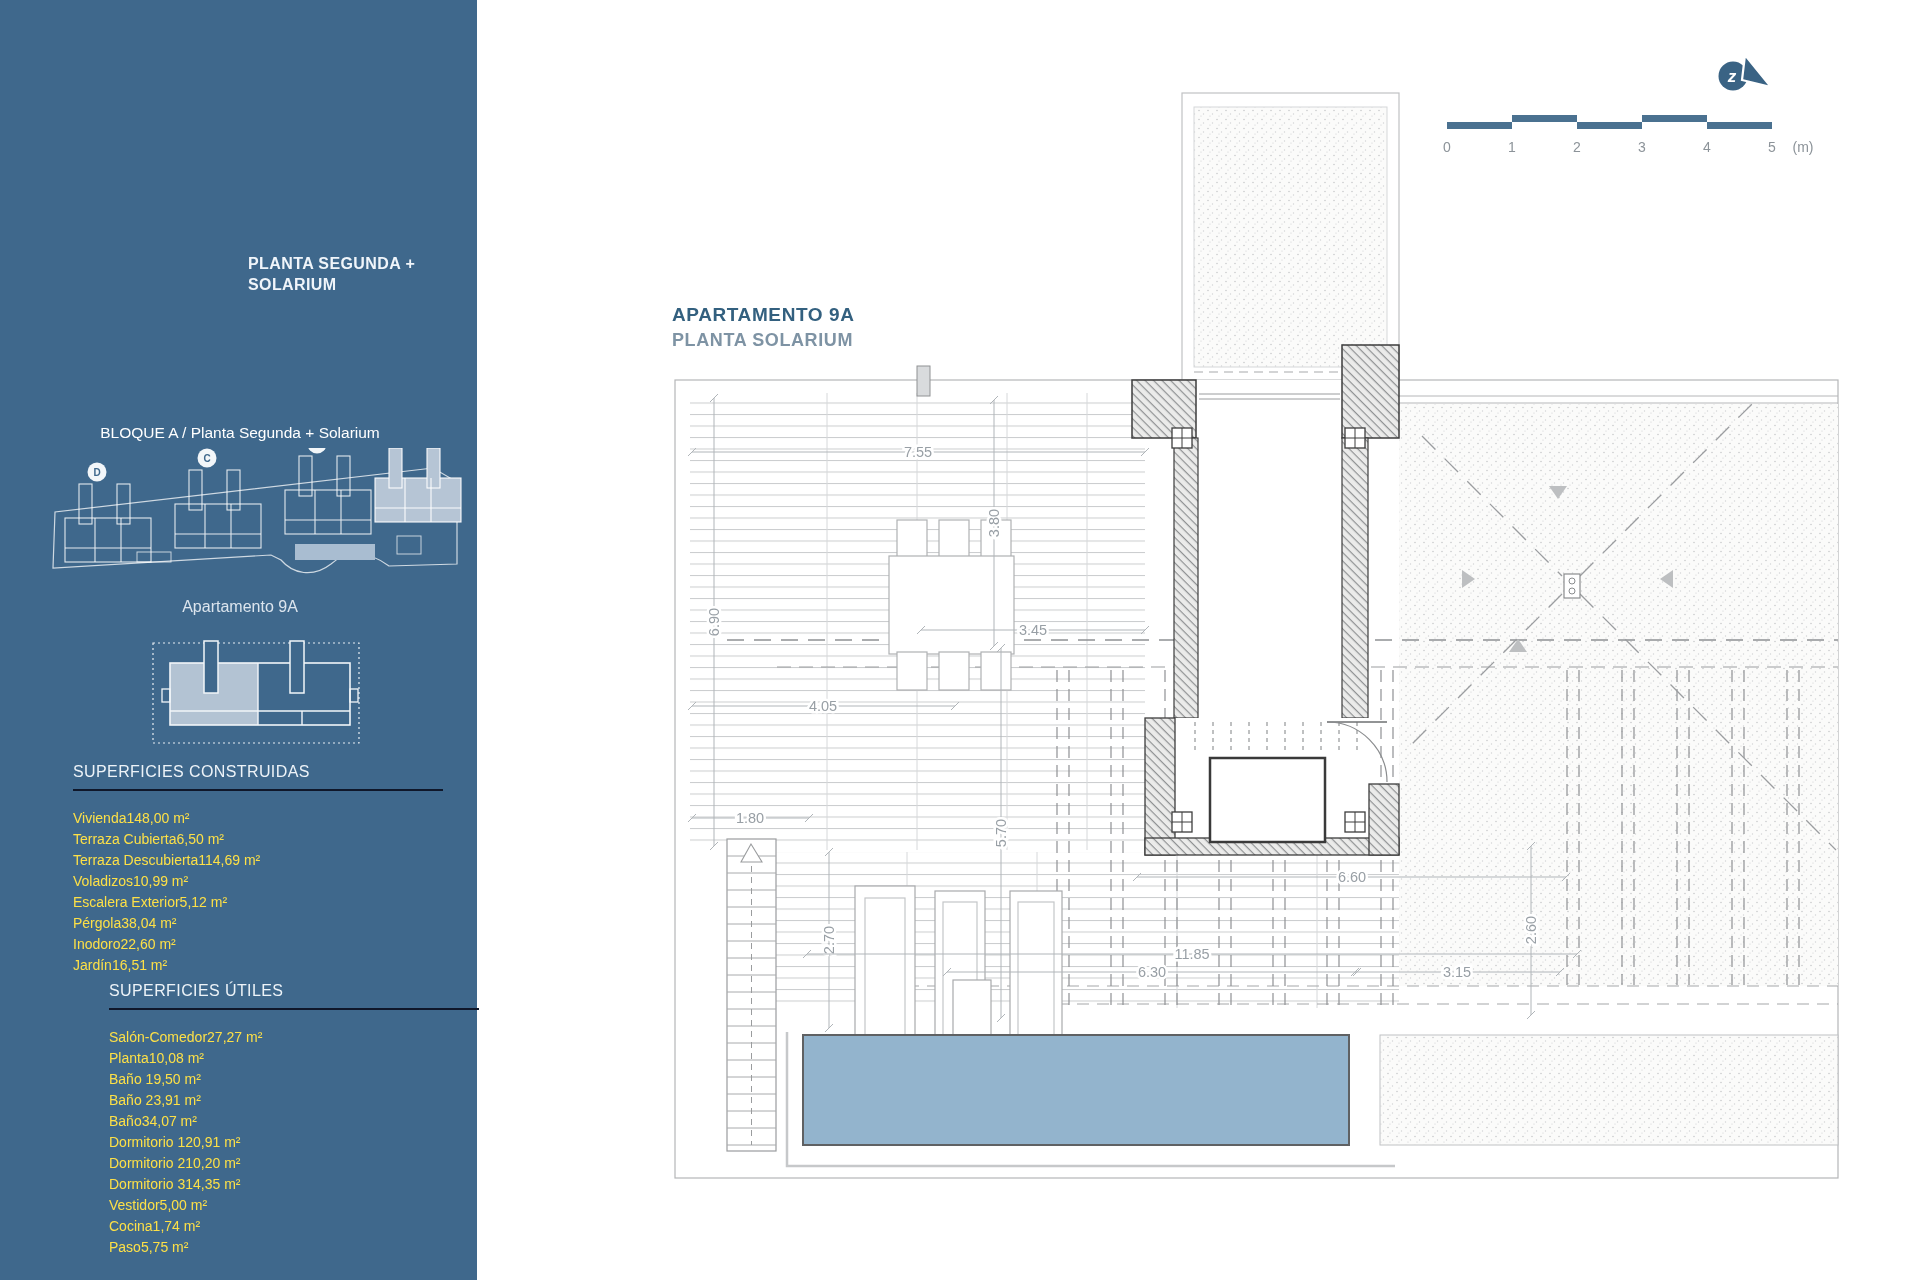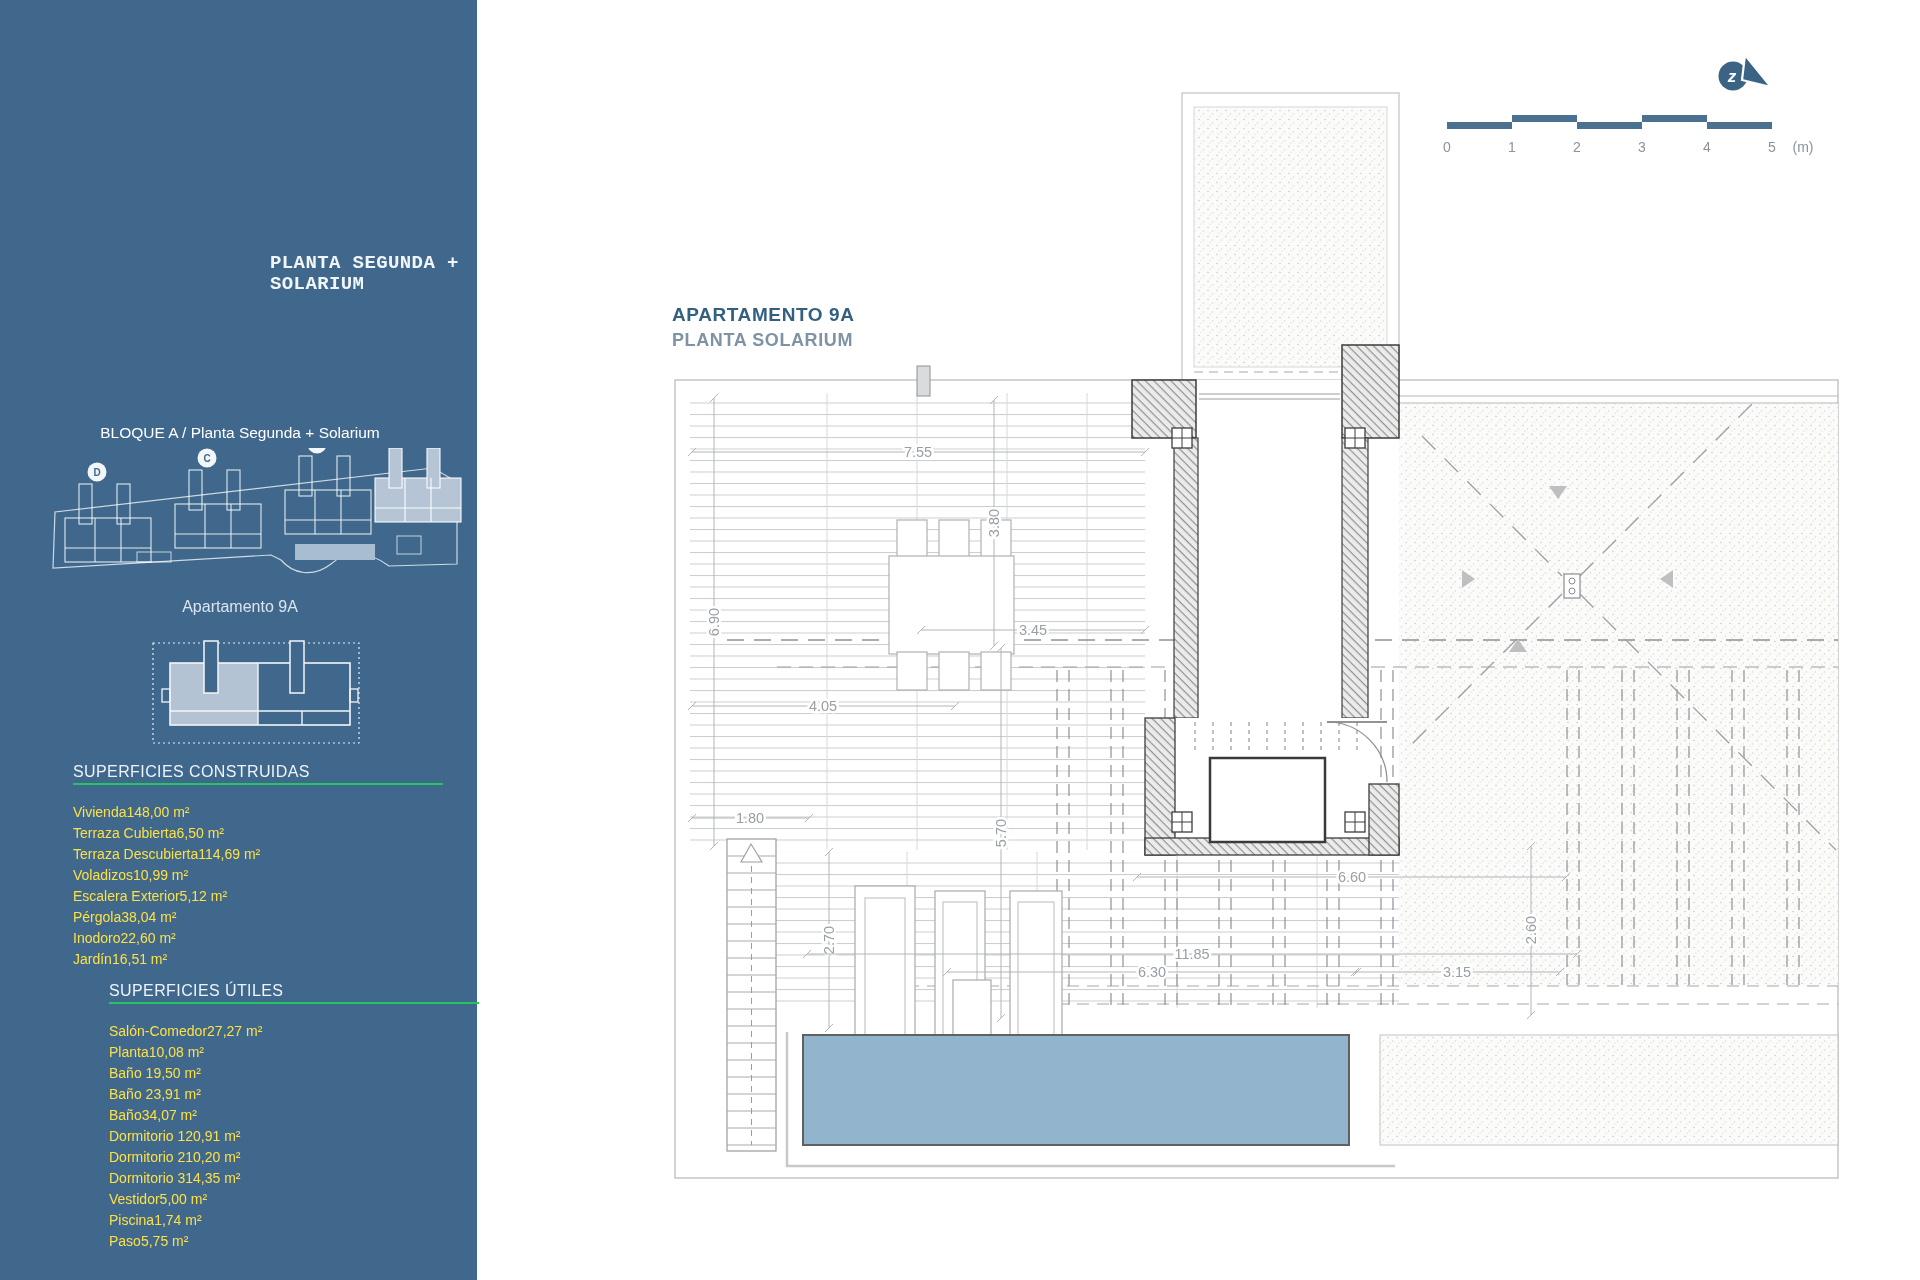--- a/index.html
+++ b/index.html
@@ -1,27 +1,27 @@
 <!DOCTYPE html>
 <html><head>
 <meta charset="utf-8">
 <style>
   html,body{margin:0;padding:0;background:#fff;}
   .page{position:relative;width:1920px;height:1280px;background:#ffffff;overflow:hidden;
         font-family:"Liberation Sans",sans-serif;}
   
   .sidebar{position:absolute;left:0;top:0;width:477px;height:1280px;background:#3F688C;color:#E2EAF1;}
-  .sb-title{position:absolute;left:270px;top:253px;width:210px;font-weight:bold;font-size:19px;
-            line-height:21px;letter-spacing:.4px;color:#F0F5FA;font-family:Liberation Mono, monospace;}
+  .sb-title{position:absolute;left:248px;top:253px;width:210px;font-weight:bold;font-size:16px;
+            line-height:21px;letter-spacing:.4px;color:#F0F5FA;}
   .sb-feats{position:absolute;left:260px;top:317px;width:215px;font-size:15.5px;line-height:20.5px;color:#E2EAF1;}
   .sb-block{position:absolute;left:30px;top:424px;width:420px;text-align:center;font-size:15.5px;color:#ffffff;}
   .sb-apt{position:absolute;left:30px;top:598px;width:420px;text-align:center;font-size:16px;color:#DCE5EE;}
   .sb-svg{position:absolute;}
   .surf{position:absolute;left:73px;width:370px;}
-  .surf-head{font-size:16px;letter-spacing:.4px;color:#EDF3F8;padding-bottom:2px;border-bottom:2px solid #22c55e;}
+  .surf-head{font-size:16px;letter-spacing:.4px;color:#EDF3F8;padding-bottom:8px;border-bottom:2px solid #0f172a;}
   .srow{display:flex;height:21px;font-size:14px;line-height:21px;color:#fde047;}
   
   .plan-title{position:absolute;left:672px;top:304px;font-size:19px;font-weight:bold;
               letter-spacing:.6px;color:#33607F;}
   .plan-sub{position:absolute;left:672px;top:330px;font-size:18px;letter-spacing:.6px;color:#7E93A4;font-weight:bold;}
   .plan-svg{position:absolute;left:477px;top:0;}
   svg text.dim{font-family:"Liberation Sans",sans-serif;font-size:14.5px;fill:#989FA5;
                paint-order:stroke;stroke:#ffffff;stroke-width:5px;text-anchor:middle;}
   svg text.tick{font-family:"Liberation Sans",sans-serif;font-size:14px;fill:#8C9399;text-anchor:middle;}
   svg text.blk{font-family:"Liberation Sans",sans-serif;font-size:10px;font-weight:bold;fill:#3F688C;text-anchor:middle;}
@@ -173,21 +173,21 @@
         </div>
       <div class="srow">
           <span>Dormitorio 3</span>
           <span>14,35 m²</span>
         </div>
       <div class="srow">
           <span>Vestidor</span>
           <span>5,00 m²</span>
         </div>
       <div class="srow">
-          <span>Piscina</span>
+          <span>Cocina</span>
           <span>1,74 m²</span>
         </div>
       <div class="srow">
           <span>Paso</span>
           <span>5,75 m²</span>
         </div>
     </div>
   </div>
 
   <div class="plan-title">APARTAMENTO 9A</div>

